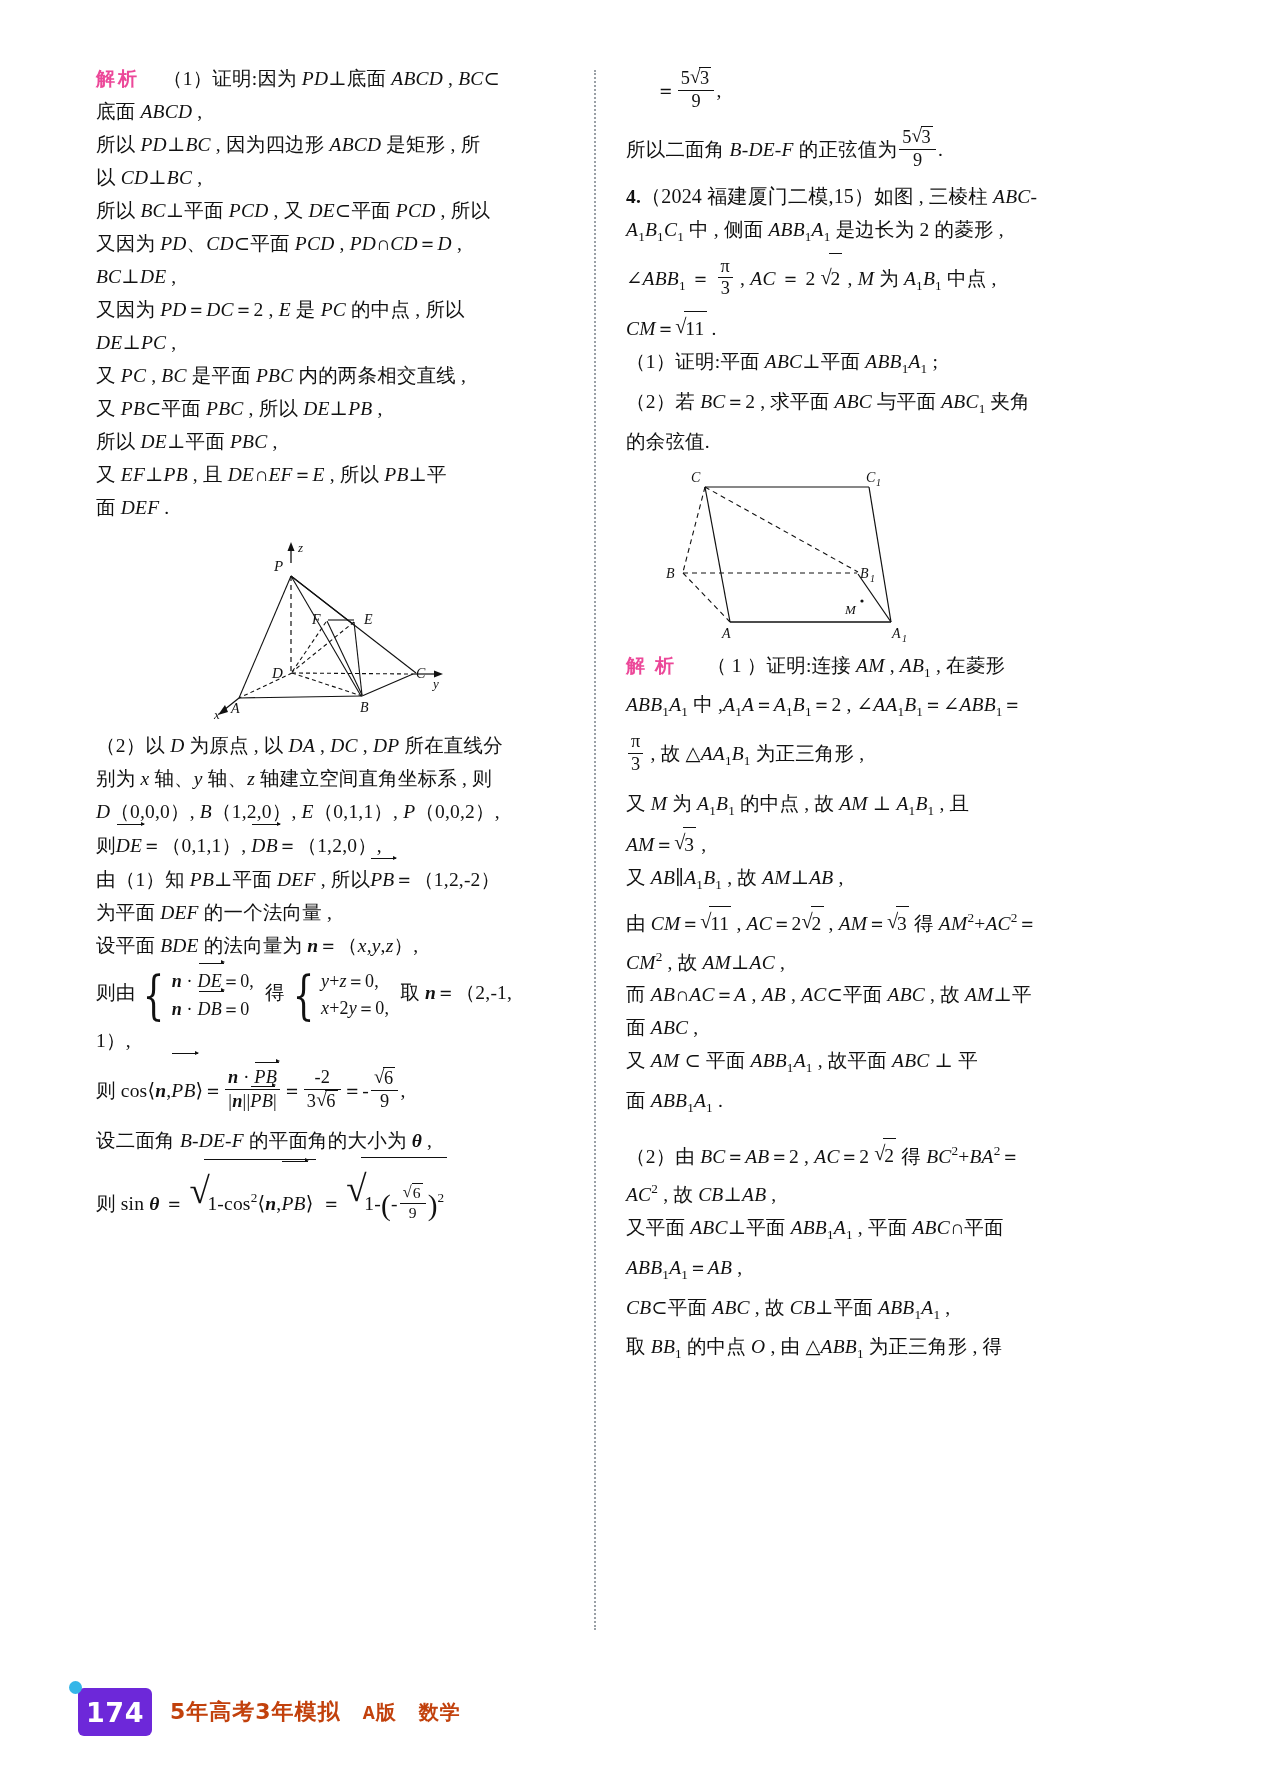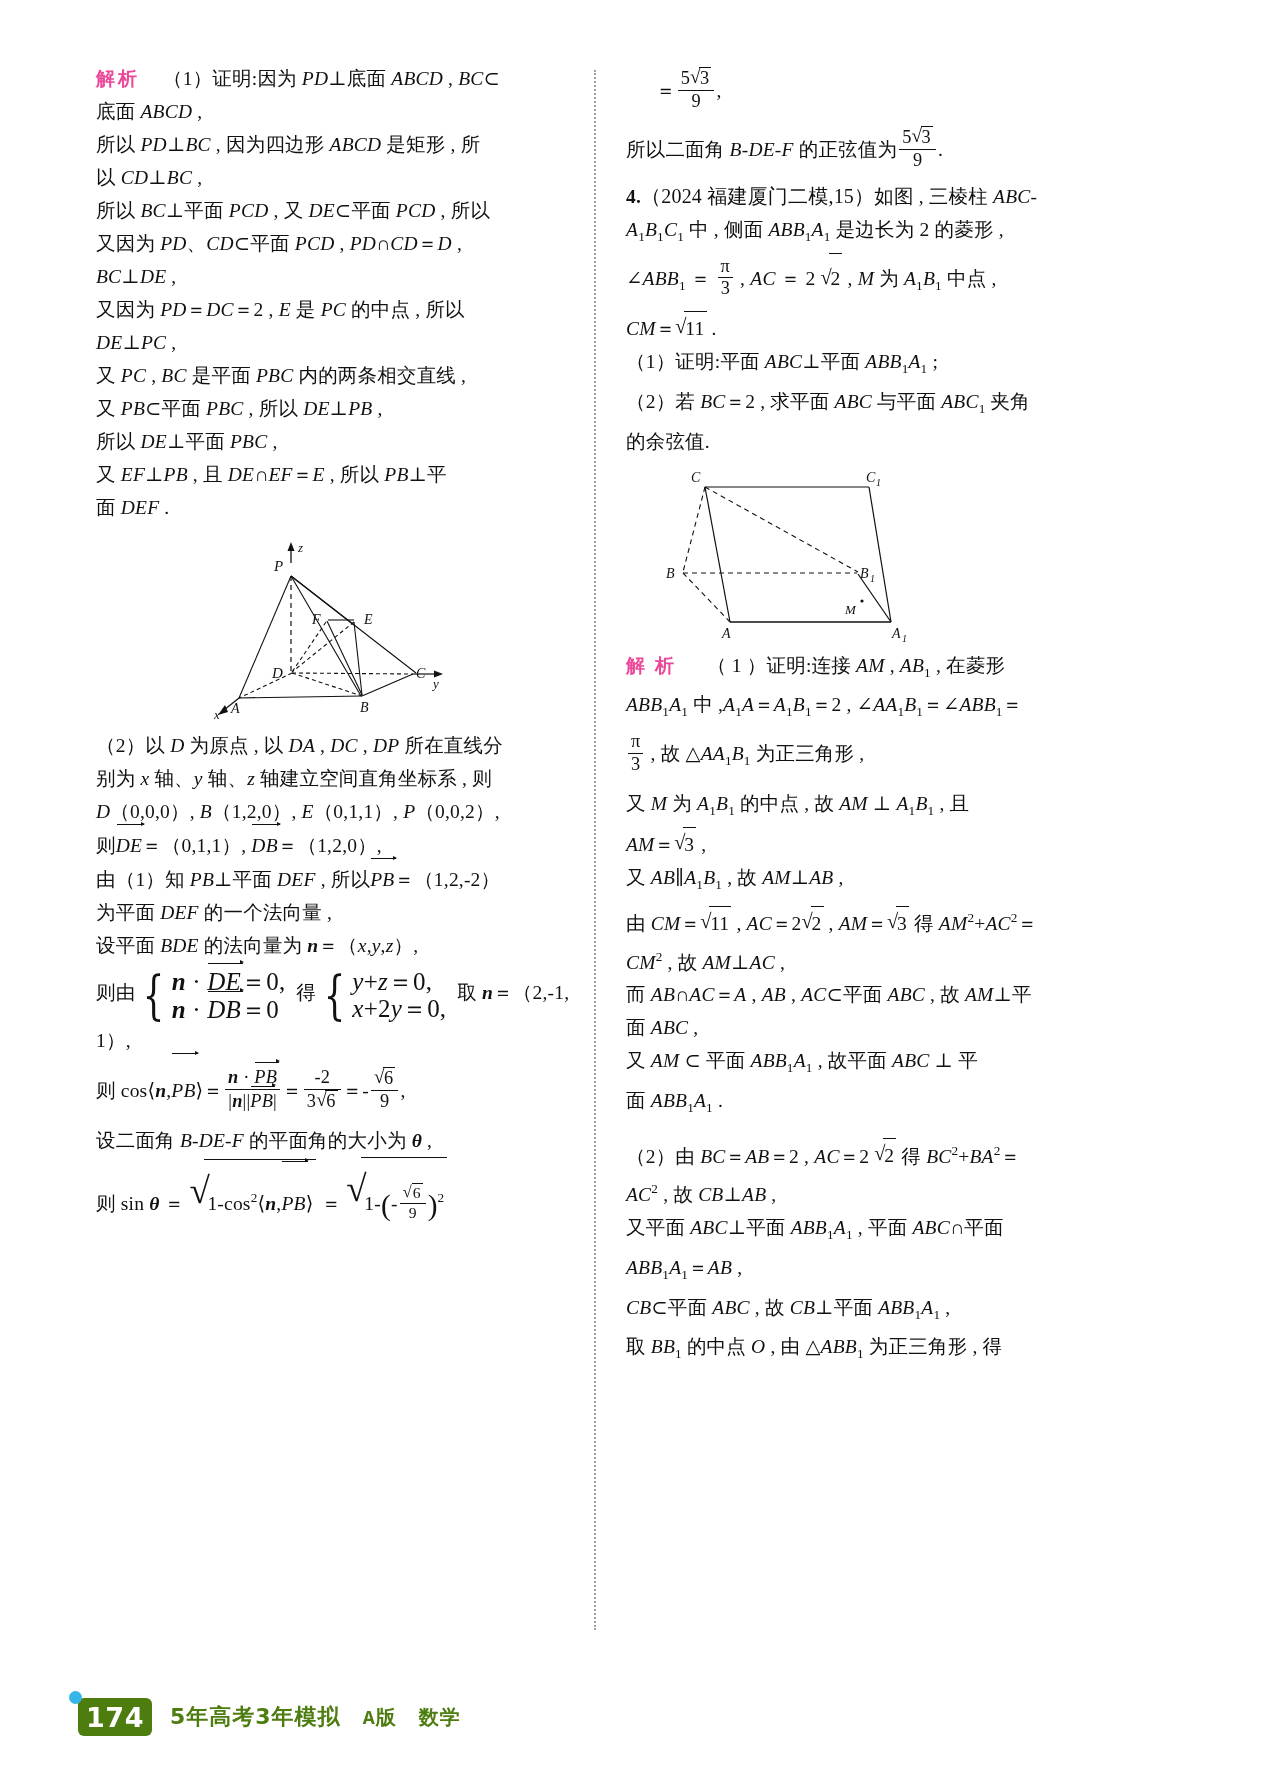--- a/index.html
+++ b/index.html
@@ -135,42 +135,42 @@
   }
   .sys .brace {
     font-size: 52px;
     line-height: 40px;
     font-family: "DejaVu Serif", serif;
     transform: scaleX(0.65);
     display: inline-block;
   }
   .sys .rows {
     display: inline-block;
-    font-size: 25px;
+    font-size: 18px;
     line-height: 27px;
     padding-left: 1px;
   }
 
   
   .fig1 { margin: 14px 0 6px 0; height: 185px; position: relative; }
   .fig2 { margin: 4px 0 2px 0; height: 185px; position: relative; }
 
   
   .footer {
     position: absolute;
     left: 78px;
     bottom: 54px;
     display: flex;
     align-items: center;
     width: 1100px;
   }
   .pagebadge {
     position: relative;
-    width: 74px; height: 38px;
-    background: #4d7c0f;
+    width: 74px; height: 48px;
+    background: #6d28d9;
     border-radius: 6px 6px 6px 6px;
     color: #fff;
     font-family: "DejaVu Sans", "Liberation Sans", sans-serif;
     font-weight: bold;
     font-size: 27px;
     display: flex;
     align-items: center;
     justify-content: center;
     letter-spacing: 0.5px;
   }
@@ -181,21 +181,21 @@
     width: 13px; height: 13px;
     border-radius: 50%;
     background: #35b6e8;
   }
   .foot-txt {
     margin-left: 18px;
     font-weight: bold;
     font-size: 22px;
     letter-spacing: 1px;
     font-family: "DejaVu Sans", "Liberation Sans", sans-serif;
-    color: #4d7c0f;
+    color: #c2410c;
     display: flex;
     align-items: center;
     gap: 22px;
   }
   .foot-txt .ban { font-size: 20px; font-family: Liberation Mono, monospace; }
   .foot-txt .sub { font-size: 20px; }
 
   .indent { display: inline-block; width: 30px; }
   .gap { display: inline-block; width: 9px; }
 </style>

